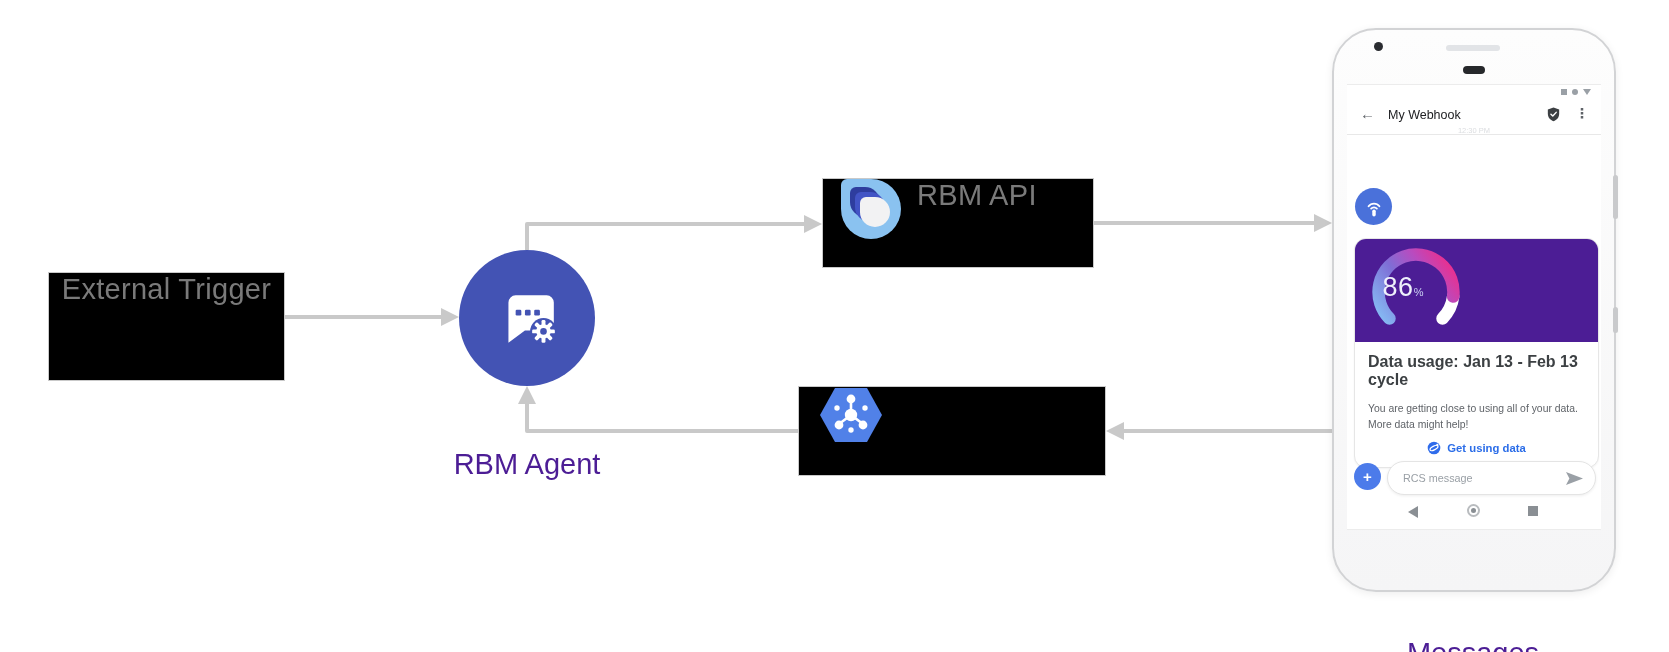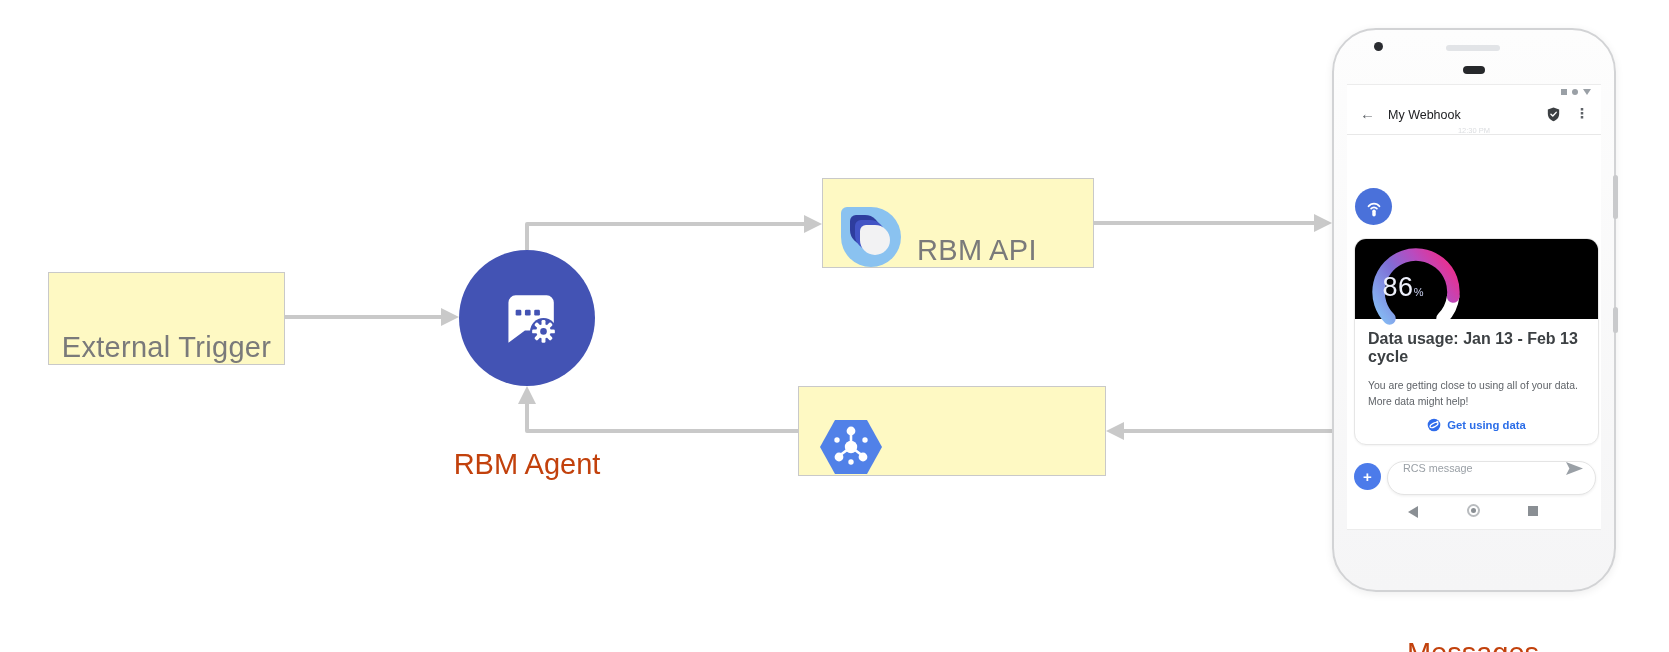--- a/index.html
+++ b/index.html
@@ -5,32 +5,32 @@
   * { margin:0; padding:0; box-sizing:border-box; }
   html,body { background:#fff; }
   body {
     width:1669px; height:652px; position:relative; overflow:hidden;
     font-family:"Liberation Sans","DejaVu Sans",sans-serif;
   }
   .abs { position:absolute; }
 
   
   .dbox {
-    position:absolute; background:#fef9c3; border:1px solid #c9c9c9;
-    display:flex; align-items:flex-end; justify-content:center;
+    position:absolute; background:#000000; border:1px solid #c9c9c9;
+    display:flex; align-items:flex-start; justify-content:center;
   }
   .dbox-label { color:#7a7a7a; font-weight:300; letter-spacing:.3px; }
-  #box-external { left:48px; top:272px; width:237px; height:93px; }
+  #box-external { left:48px; top:272px; width:237px; height:109px; }
   #box-external .dbox-label { font-size:29px; }
   #box-rbmapi { left:822px; top:178px; width:272px; height:90px; justify-content:flex-start; padding-left:18px; }
   #box-rbmapi .dbox-label { font-size:29px; margin-left:16px; }
   #box-webhook { left:798px; top:386px; width:308px; height:90px; justify-content:flex-start; padding-left:20px; }
   #box-webhook .dbox-label { font-size:31px; margin-left:18px; }
 
-  .float-label { position:absolute; color:#c2410c; font-weight:300; text-align:center; }
+  .float-label { position:absolute; color:#4c1d95; font-weight:300; text-align:center; }
   #label-agent { left:427px; top:448px; width:200px; font-size:29px; }
   #label-messages { left:1373px; top:597px; width:200px; font-size:29px;margin-top:40px; }
 
   
   #agent-circle {
     left:459px; top:250px; width:136px; height:136px; border-radius:50%;
     background:#4353b4; display:flex; align-items:center; justify-content:center;
   }
 
   
@@ -71,21 +71,21 @@
   #hdr-menu { position:absolute; right:12px; top:21px; font-size:14px; color:#5f6368; font-weight:700; line-height:1; }
   #hdr-time { position:absolute; left:0; right:0; top:41px; text-align:center; font-size:7.5px; color:rgba(150,155,162,.35); }
 
   #avatar { position:absolute; left:8px; top:103px; width:37px; height:37px; border-radius:50%;
     background:#4a71da; display:flex; align-items:center; justify-content:center; }
   #bubble { position:absolute; left:50px; top:93px; max-width:168px; background:#f0f2f4;
     border-radius:16px; padding:9px 13px; font-size:10.8px; line-height:1.45; color:#3a3f44; }
 
   #card { position:absolute; left:7px; top:153px; width:245px; border-radius:12px;
     border:1px solid #e6e6e6; background:#fff; overflow:hidden; box-shadow:0 1px 2px rgba(0,0,0,.05); }
-  #card-panel { position:relative; height:80px; background:#000000; }
+  #card-panel { position:relative; height:103px; background:#4c1d95; }
   #gauge-wrap { position:absolute; left:13px; top:5px; width:96px; height:96px; }
   #gauge-label { position:absolute; left:0; top:0; width:96px; height:96px;
     display:flex; align-items:center; justify-content:center; color:#eef0fb; }
   #gauge-label .pct { font-size:27px; font-weight:300; letter-spacing:.5px; }
   #gauge-label .unit { font-size:11px; margin-top:10px; color:#ccd3f3; }
   #panel-right { position:absolute; left:132px; top:0; width:104px; height:108px;
     display:flex; flex-direction:column; align-items:center; justify-content:center; text-align:center; }
   .pr-val { font-size:14.5px; font-weight:700; color:#fff; line-height:1.2; }
   .pr-cap { font-size:8.5px; color:#9fa8dc; line-height:1.3; }
   .pr-gap { height:13px; }
@@ -93,21 +93,21 @@
   #card-title { font-size:16px; font-weight:700; color:#3c4043; }
   #card-text { margin-top:12px; font-size:10.4px; color:#5f6368; line-height:1.5; }
   #card-action { margin-top:9px; display:flex; align-items:center; justify-content:center; gap:6px; }
   #card-action .lbl { font-size:11.3px; font-weight:700; color:#2b6de8; }
 
   #plus-btn { position:absolute; left:7px; top:378px; width:27px; height:27px; border-radius:50%;
     background:#4c7bea; color:#fff; display:flex; align-items:center; justify-content:center;
     font-size:15px; font-weight:700; line-height:1; }
   #composer { position:absolute; left:40px; top:376px; width:209px; height:34px;
     border:1px solid #e4e4e4; border-radius:17px; background:#fff;
-    box-shadow:0 1px 3px rgba(0,0,0,.07); display:flex; align-items:flex-start; }
+    box-shadow:0 1px 3px rgba(0,0,0,.07); display:flex; align-items:center; }
   #composer .ph { margin-left:15px; font-size:10.8px; color:#9aa0a6; flex:1; }
   #composer .send { margin-right:12px; display:flex; }
 
   .navbar { position:absolute; left:0; bottom:11px; width:100%; height:14px; }
   #nav-back { position:absolute; left:61px; top:2px; width:0; height:0;
     border-top:6px solid transparent; border-bottom:6px solid transparent; border-right:10px solid #8a8f94; }
   #nav-home { position:absolute; left:120px; top:0; width:13px; height:13px; border-radius:50%;
     border:2px solid #b9bcbf; display:flex; align-items:center; justify-content:center; }
   #nav-home .in { width:5px; height:5px; border-radius:50%; background:#8a8f94; }
   #nav-recent { position:absolute; left:181px; top:2px; width:10px; height:10px; background:#8a8f94; }

